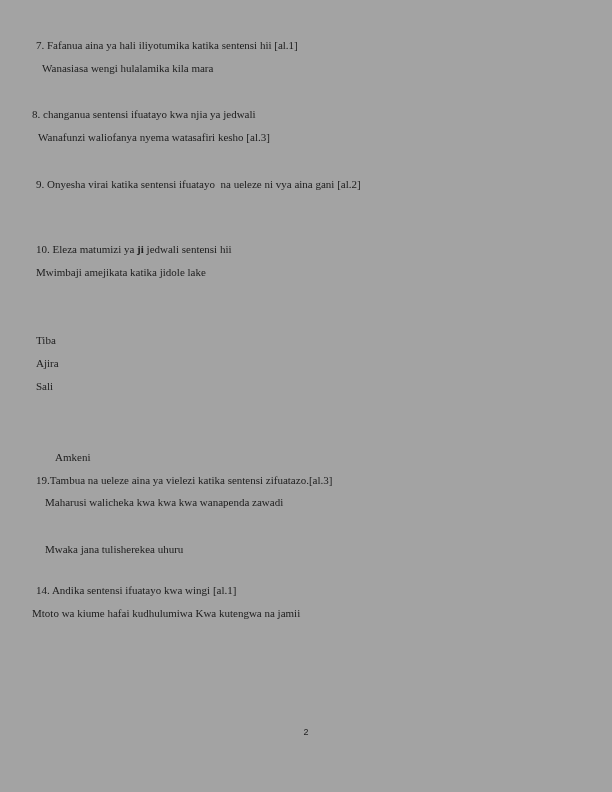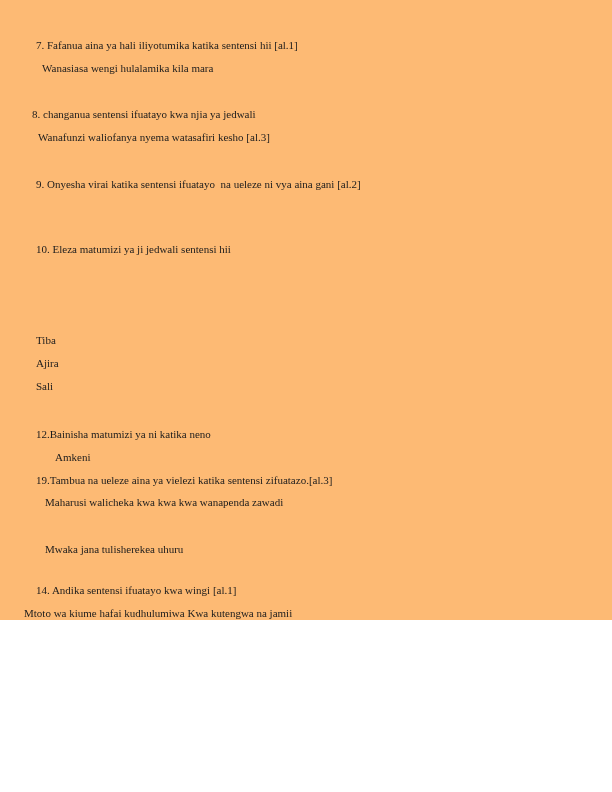--- a/index.html
+++ b/index.html
@@ -3,34 +3,34 @@
 <meta charset="utf-8">
 <style>
   html, body {
     margin: 0;
     padding: 0;
     background: #ffffff;
   }
   .page {
     position: relative;
     width: 612px;
-    height: 620px;
-    background: #fdba74;
+    height: 792px;
+    background: #a3a3a3;
     font-family: "Liberation Serif", "DejaVu Serif", serif;
     font-size: 11px;
     color: #1c1c1c;
     overflow: hidden;
   }
   .line {
     position: absolute;
     white-space: pre-wrap;
     line-height: 13px;
   }
   .b {
-    font-weight: normal;
+    font-weight: bold;
   }
   .footer {
     position: absolute;
     top: 727px;
     left: 0;
     width: 100%;
     text-align: center;
     font-family: "Liberation Sans", "DejaVu Sans", sans-serif;
     font-size: 9px;
     color: #222222;
@@ -43,30 +43,30 @@
 
   <div class="line" style="top:39px; left:36px">7. Fafanua aina ya hali iliyotumika katika sentensi hii [al.1]</div>
   <div class="line" style="top:62px; left:42px">Wanasiasa wengi hulalamika kila mara</div>
 
   <div class="line" style="top:108px; left:32px">8. changanua sentensi ifuatayo kwa njia ya jedwali</div>
   <div class="line" style="top:131px; left:38px">Wanafunzi waliofanya nyema watasafiri kesho [al.3]</div>
 
   <div class="line" style="top:178px; left:36px">9. Onyesha virai katika sentensi ifuatayo  na ueleze ni vya aina gani [al.2]</div>
 
   <div class="line" style="top:243px; left:36px"><span>10. Eleza matumizi ya </span><span class="b">ji</span><span> jedwali sentensi hii</span></div>
+  <div class="line" style="top:266px; left:36px">Mwimbaji amejikata katika jidole lake</div>
 
   <div class="line" style="top:334px; left:36px">Tiba</div>
   <div class="line" style="top:357px; left:36px">Ajira</div>
   <div class="line" style="top:380px; left:36px">Sali</div>
 
-  <div class="line" style="top:428px; left:36px"><span>12.Bainisha matumizi </span><span class="b">ya ni</span><span> katika neno</span></div>
   <div class="line" style="top:451px; left:55px">Amkeni</div>
 
   <div class="line" style="top:474px; left:36px">19.Tambua na ueleze aina ya vielezi katika sentensi zifuatazo.[al.3]</div>
   <div class="line" style="top:496px; left:45px">Maharusi walicheka kwa kwa kwa wanapenda zawadi</div>
   <div class="line" style="top:543px; left:45px">Mwaka jana tulisherekea uhuru</div>
 
   <div class="line" style="top:584px; left:36px">14. Andika sentensi ifuatayo kwa wingi [al.1]</div>
-  <div class="line" style="top:607px; left:24px">Mtoto wa kiume hafai kudhulumiwa Kwa kutengwa na jamii</div>
+  <div class="line" style="top:607px; left:32px">Mtoto wa kiume hafai kudhulumiwa Kwa kutengwa na jamii</div>
 
   <div class="footer">2</div>
 
 </div>
 
 </body></html>

